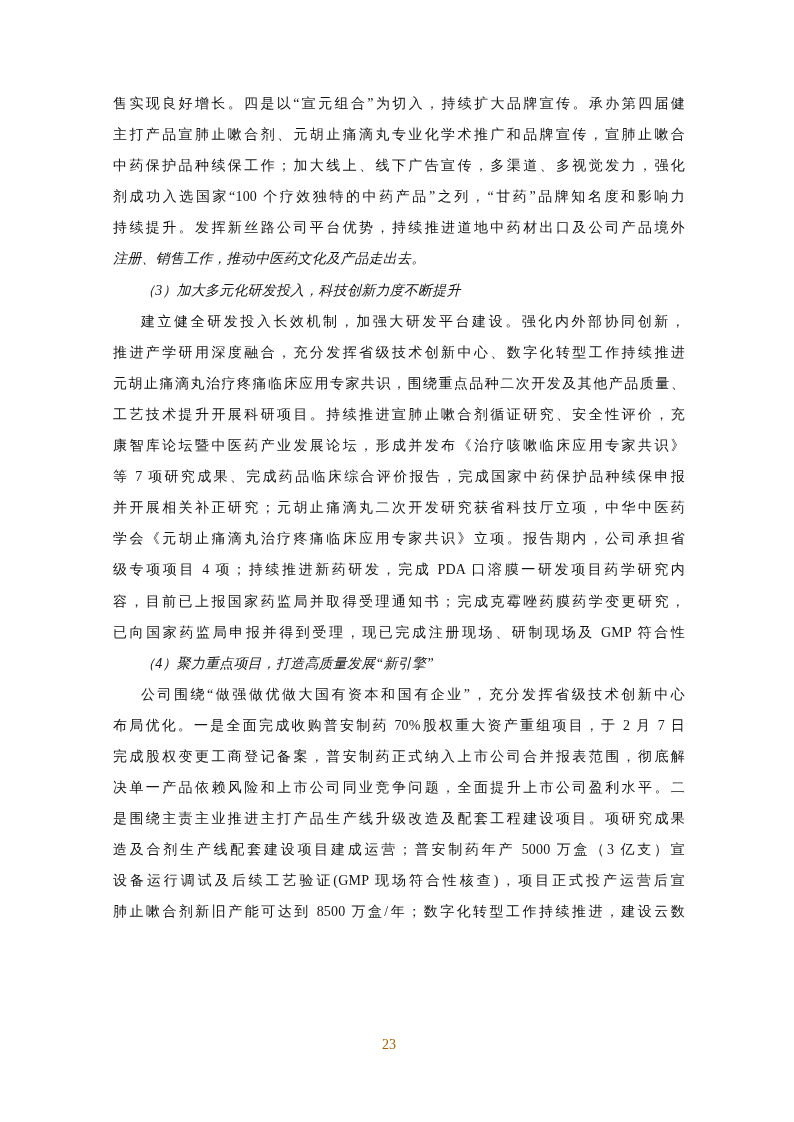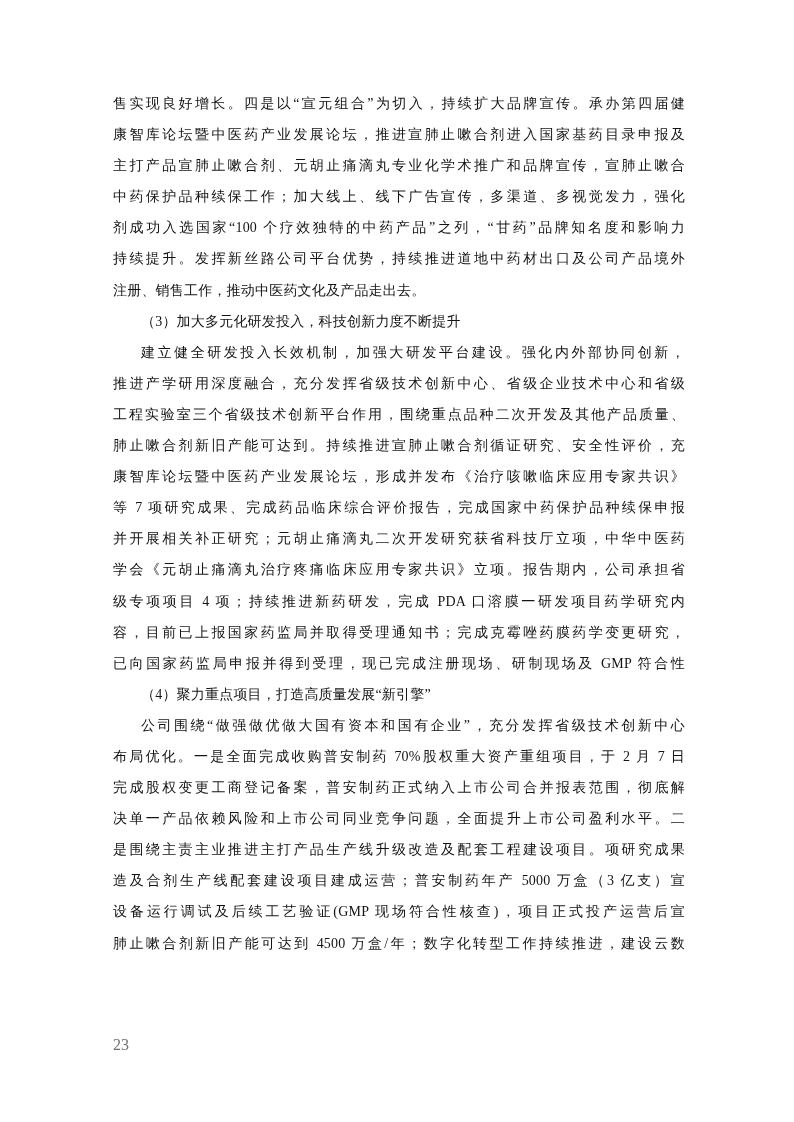--- a/index.html
+++ b/index.html
@@ -34,70 +34,70 @@
     text-align: justify;
     text-align-last: justify;
     letter-spacing: 0.2px;
     white-space: normal;
   }
   .line.indent {
     text-indent: 2em;
   }
   .line.line-end {
     text-align-last: left;
+    font-style: italic;
   }
   .page-number {
     position: absolute;
     top: 1036px;
     left: 113px;
     width: 552px;
-    text-align: left;
-    font-size: 16px;
+    text-align: center;
+    font-size: 14px;
     line-height: 18px;
-    color: #737373;
+    color: #a16207;
   }
 </style>
 </head>
 <body>
 
 <div class="page">
   <div class="content">
       <div class="paragraph">
         <div class="line">售实现良好增长。四是以“宣元组合”为切入，持续扩大品牌宣传。承办第四届健</div>
-        <div class="line">康智库论坛暨中医药产业发展论坛，推进宣肺止嗽合剂进入国家基药目录申报及</div>
         <div class="line">主打产品宣肺止嗽合剂、元胡止痛滴丸专业化学术推广和品牌宣传，宣肺止嗽合</div>
         <div class="line">中药保护品种续保工作；加大线上、线下广告宣传，多渠道、多视觉发力，强化</div>
         <div class="line">剂成功入选国家“100 个疗效独特的中药产品”之列，“甘药”品牌知名度和影响力</div>
         <div class="line">持续提升。发挥新丝路公司平台优势，持续推进道地中药材出口及公司产品境外</div>
         <div class="line line-end">注册、销售工作，推动中医药文化及产品走出去。</div>
       </div>
       <div class="paragraph">
         <div class="line indent line-end">（3）加大多元化研发投入，科技创新力度不断提升</div>
       </div>
       <div class="paragraph">
         <div class="line indent">建立健全研发投入长效机制，加强大研发平台建设。强化内外部协同创新，</div>
-        <div class="line">推进产学研用深度融合，充分发挥省级技术创新中心、省级企业技术中心和省级</div>
-        <div class="line">工程实验室三个省级技术创新平台作用，围绕重点品种二次开发及其他产品质量、</div>
-        <div class="line">肺止嗽合剂新旧产能可达到。持续推进宣肺止嗽合剂循证研究、安全性评价，充</div>
+        <div class="line">推进产学研用深度融合，充分发挥省级技术创新中心、数字化转型工作持续推进</div>
+        <div class="line">元胡止痛滴丸治疗疼痛临床应用专家共识，围绕重点品种二次开发及其他产品质量、</div>
+        <div class="line">工艺技术提升开展科研项目。持续推进宣肺止嗽合剂循证研究、安全性评价，充</div>
         <div class="line">康智库论坛暨中医药产业发展论坛，形成并发布《治疗咳嗽临床应用专家共识》</div>
         <div class="line">等 7 项研究成果、完成药品临床综合评价报告，完成国家中药保护品种续保申报</div>
         <div class="line">并开展相关补正研究；元胡止痛滴丸二次开发研究获省科技厅立项，中华中医药</div>
         <div class="line">学会《元胡止痛滴丸治疗疼痛临床应用专家共识》立项。报告期内，公司承担省</div>
         <div class="line">级专项项目 4 项；持续推进新药研发，完成 PDA 口溶膜一研发项目药学研究内</div>
         <div class="line">容，目前已上报国家药监局并取得受理通知书；完成克霉唑药膜药学变更研究，</div>
         <div class="line">已向国家药监局申报并得到受理，现已完成注册现场、研制现场及 GMP 符合性</div>
       </div>
       <div class="paragraph">
         <div class="line indent line-end">（4）聚力重点项目，打造高质量发展“新引擎”</div>
       </div>
       <div class="paragraph">
         <div class="line indent">公司围绕“做强做优做大国有资本和国有企业”，充分发挥省级技术创新中心</div>
         <div class="line">布局优化。一是全面完成收购普安制药 70%股权重大资产重组项目，于 2 月 7 日</div>
         <div class="line">完成股权变更工商登记备案，普安制药正式纳入上市公司合并报表范围，彻底解</div>
         <div class="line">决单一产品依赖风险和上市公司同业竞争问题，全面提升上市公司盈利水平。二</div>
         <div class="line">是围绕主责主业推进主打产品生产线升级改造及配套工程建设项目。项研究成果</div>
         <div class="line">造及合剂生产线配套建设项目建成运营；普安制药年产 5000 万盒（3 亿支）宣</div>
         <div class="line">设备运行调试及后续工艺验证(GMP 现场符合性核查)，项目正式投产运营后宣</div>
-        <div class="line">肺止嗽合剂新旧产能可达到 4500 万盒/年；数字化转型工作持续推进，建设云数</div>
+        <div class="line">肺止嗽合剂新旧产能可达到 8500 万盒/年；数字化转型工作持续推进，建设云数</div>
       </div>
     </div>
   <div class="page-number">23</div>
 </div>
 
 </body></html>

